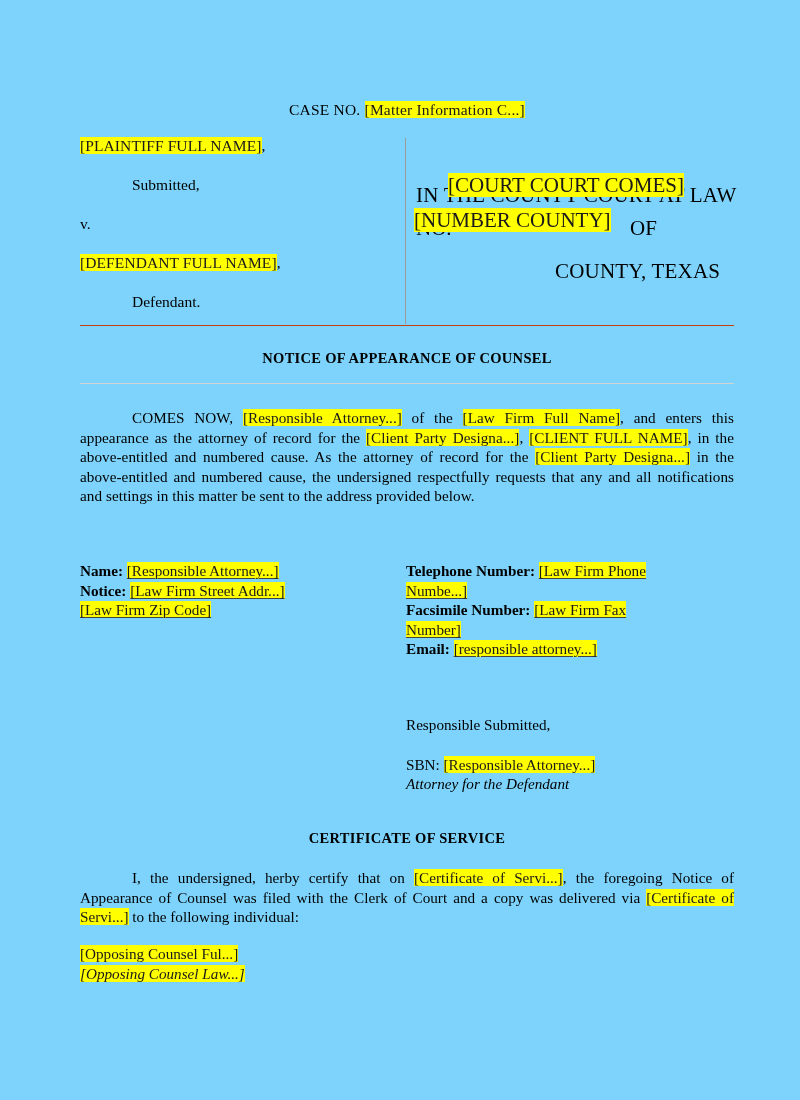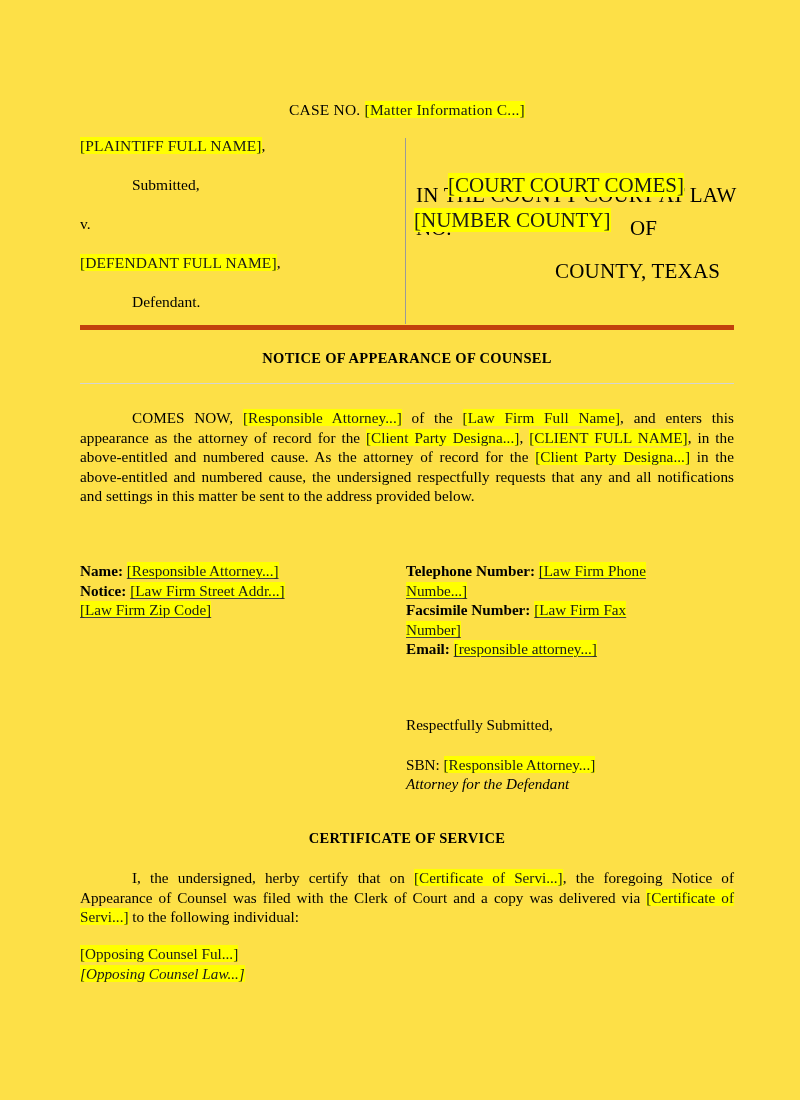--- a/index.html
+++ b/index.html
@@ -15,21 +15,21 @@
     font-family: "Liberation Serif", "DejaVu Serif", serif;
     color: #000000;
     overflow: hidden;
   }
 
   .page {
     position: absolute;
     left: 0; top: 0;
     width: 800px;
     height: 1100px;
-    background: #fde047;
+    background: #7dd3fc;
   }
 
   
   .hl {
     background: #ffff00;
     color: #1a1a1a;
     box-decoration-break: clone;
     -webkit-box-decoration-break: clone;
   }
   .ital { font-style: italic; }
@@ -46,21 +46,21 @@
     letter-spacing: 0.2px;
   }
 
   
   #caption {
     position: absolute;
     left: 80px;
     top: 136px;
     width: 654px;
     height: 189px;
-    border-bottom: 5px solid #c2410c;
+    border-bottom: 1px solid #c2410c;
   }
   #caption-divider {
     position: absolute;
     left: 325px;
     top: 2px;
     width: 0;
     height: 186px;
     border-left: 1px solid #9a9a9a;
   }
 
@@ -316,21 +316,21 @@
       <span class="field-label">Facsimile Number:</span>
       <span class="field-rule pad-r-fax"><span class="hl">[Law Firm Fax Number]</span></span>
     </div>
     <div>
       <span class="field-label">Email:</span>
       <span class="field-rule pad-r-email"><span class="hl">[responsible attorney...]</span></span>
     </div>
   </div>
 
   <div id="signature-block">
-    <div id="sig-respect">Respectfully Submitted,</div>
+    <div id="sig-respect">Responsible Submitted,</div>
     <div>
       <span>SBN: </span><span class="hl">[Responsible Attorney...]</span>
     </div>
     <div class="ital">Attorney for the Defendant</div>
   </div>
 
   <div id="cos-title">CERTIFICATE OF SERVICE</div>
 
   <div id="cos-paragraph">
     <span>I, the undersigned, herby certify that on </span><span class="hl">[Certificate of Servi...]</span><span>, the foregoing Notice of Appearance of Counsel was filed with the Clerk of Court and a copy was delivered via </span><span class="hl">[Certificate of Servi...]</span><span> to the following individual:</span>

